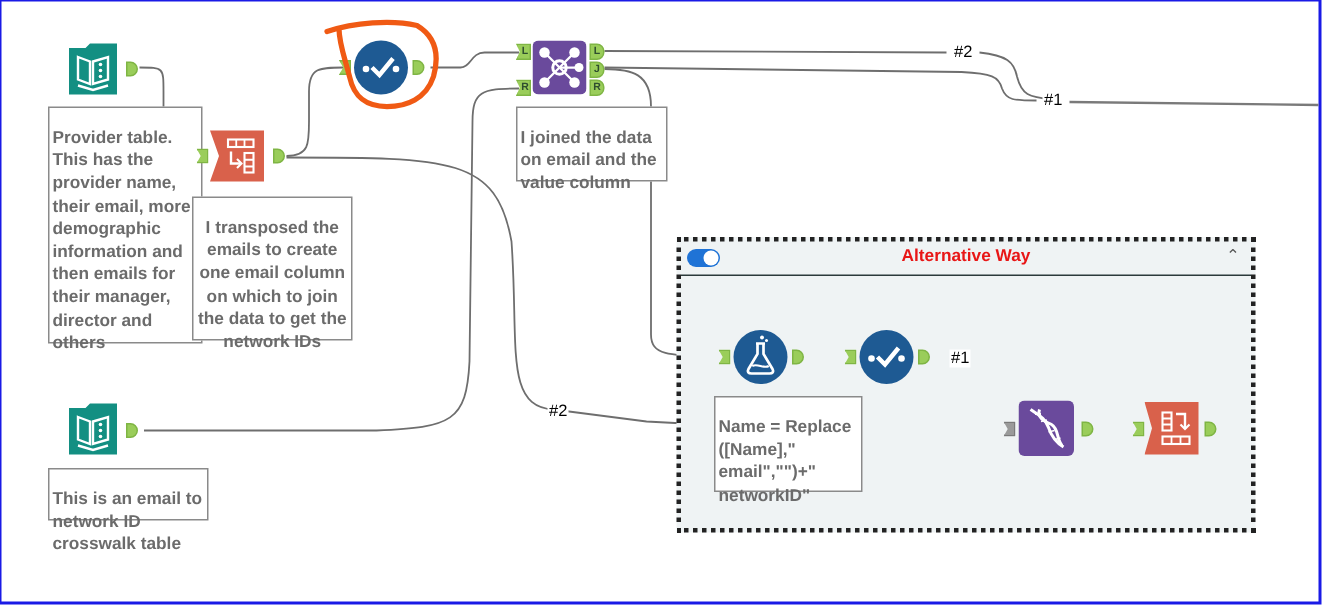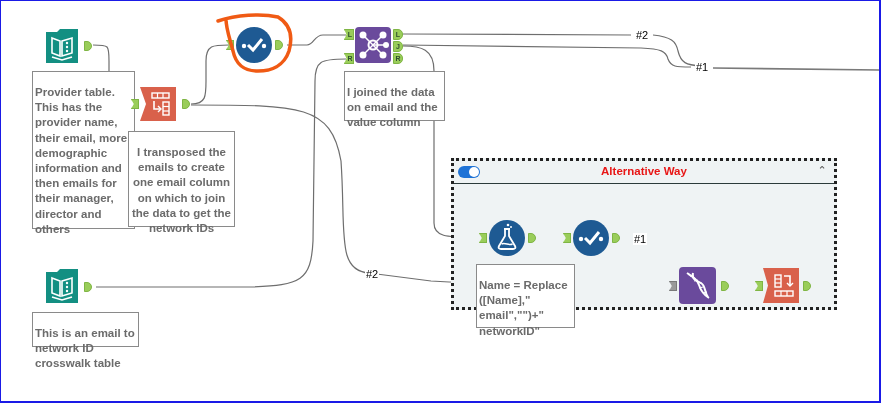--- a/index.html
+++ b/index.html
@@ -9,21 +9,21 @@
   .tool { position: absolute; width: 38px; height: 38px; box-sizing: border-box; }
   .tool svg { width: 100%; height: 100%; display: block; }
   .anchor { position: absolute; width: 8px; height: 10px; background: #9acd5a; border: 1px solid #7fb544; box-sizing: border-box; }
   .anchor.out { border-radius: 0 5px 5px 0; }
   .anchor.in { clip-path: polygon(0 0, 100% 0, 100% 100%, 0 100%, 35% 50%); }
   .anchor.lbl { width: 10px; height: 11px; font-size: 7px; font-weight: bold; color: #2f4f2f; text-align: center; line-height: 10px; font-family: "Liberation Sans", sans-serif; }
   .anchor.lbl.out { border-radius: 0 5px 5px 0; }
   .anchor.lbl.in { clip-path: polygon(0 0, 100% 0, 100% 100%, 0 100%, 25% 50%); padding-left: 2px; }
   .comment { position: absolute; border: 1px solid #8a8a8a; background: #fff; color: #6b6b6b; font-family: "Liberation Sans", sans-serif; font-size: 11.5px; font-weight: bold; line-height: 15.2px; padding: 13px 2px; box-sizing: border-box; white-space: pre-wrap; }
   .wire-label { position: absolute; font-family: "Liberation Sans", sans-serif; font-size: 11px; color: #000; background: #fff; padding: 0 1px; line-height: 12px; }
-  #container { position: absolute; left: 450px; top: 157px; width: 386px; height: 152px; box-sizing: border-box; border: 3px dotted #222; background: #eff3f4; }
+  #container { position: absolute; left: 450px; top: 157px; width: 386px; height: 197px; box-sizing: border-box; border: 3px dotted #222; background: #eff3f4; }
   #container .header { position: absolute; left: 0; top: 0; right: 0; height: 22px; border-bottom: 1px solid #2b3a3a; }
   #container .toggle { position: absolute; left: 4px; top: 5px; width: 22px; height: 12px; background: #1f73d6; border-radius: 6px; }
   #container .toggle .knob { position: absolute; right: 1px; top: 1px; width: 10px; height: 10px; background: #fff; border-radius: 50%; }
   #container .title { position: absolute; left: 0; right: 0; top: 4px; text-align: center; color: #e81616; font-family: "Liberation Sans", sans-serif; font-size: 11.5px; font-weight: bold; }
   #container .collapse { position: absolute; right: 5px; top: 2px; width: 14px; height: 16px; color: #555; font-size: 11px; line-height: 16px; text-align: center; }
   .highlight { position: absolute; pointer-events: none; }
 </style>
 </head>
 <body>
 

